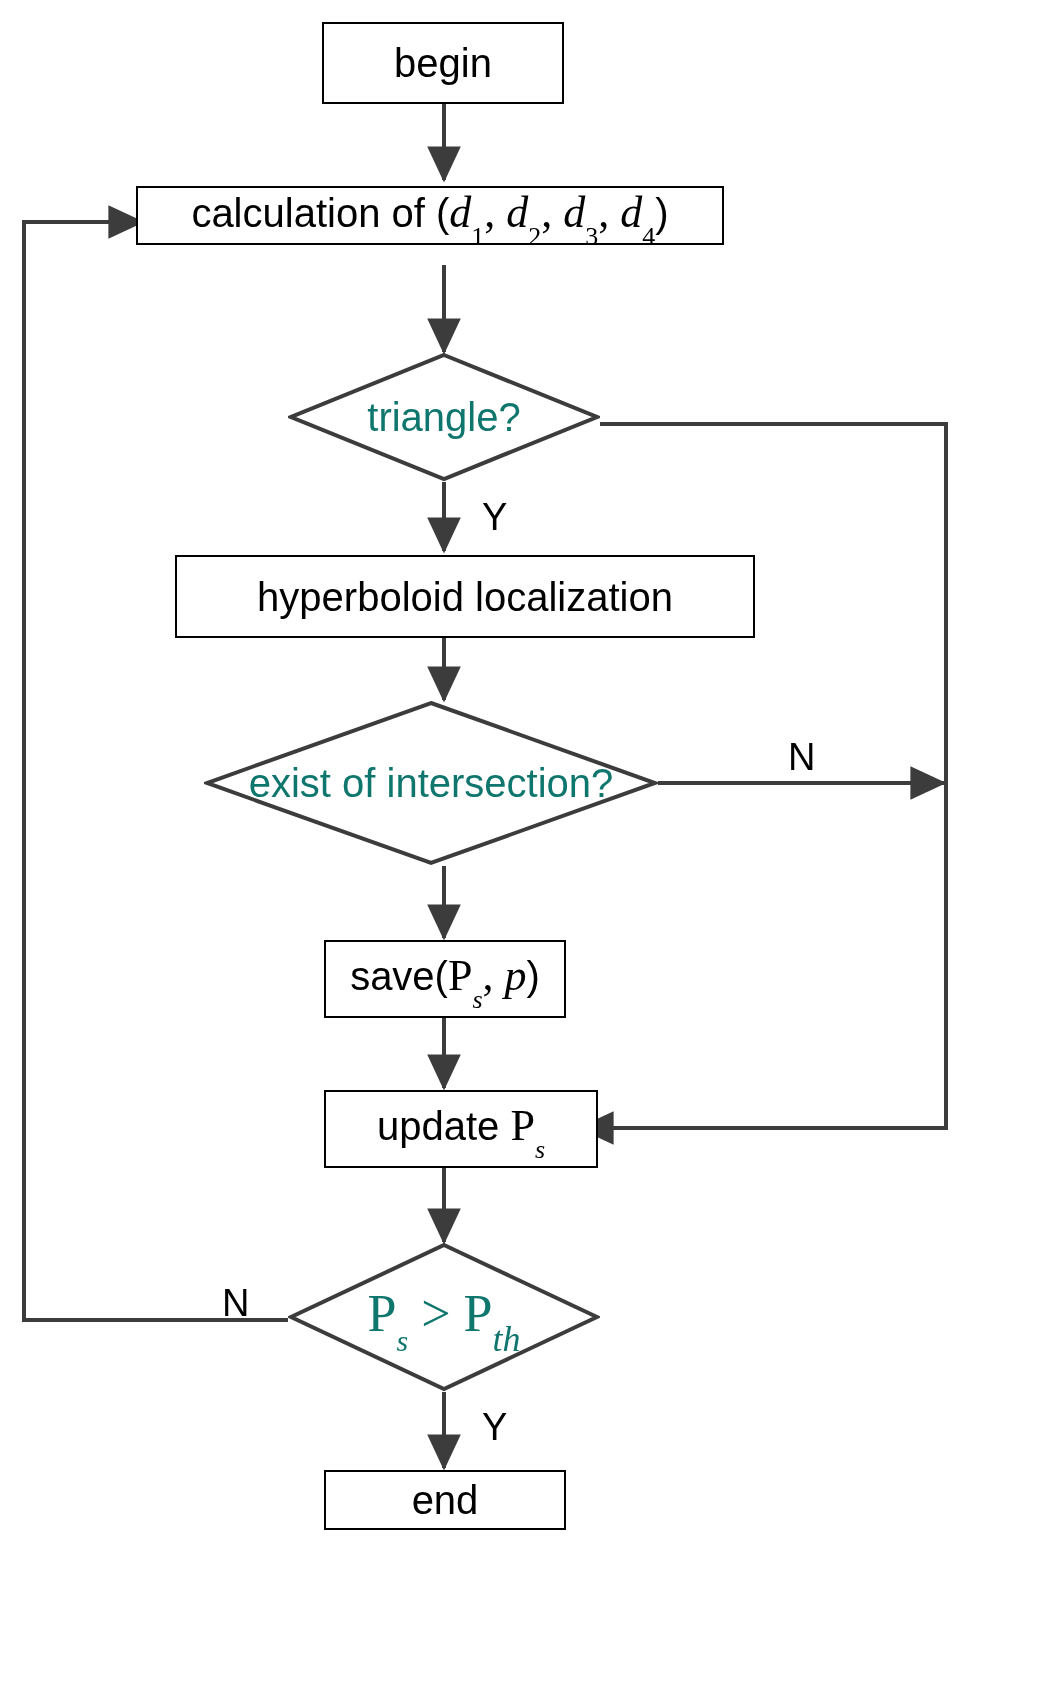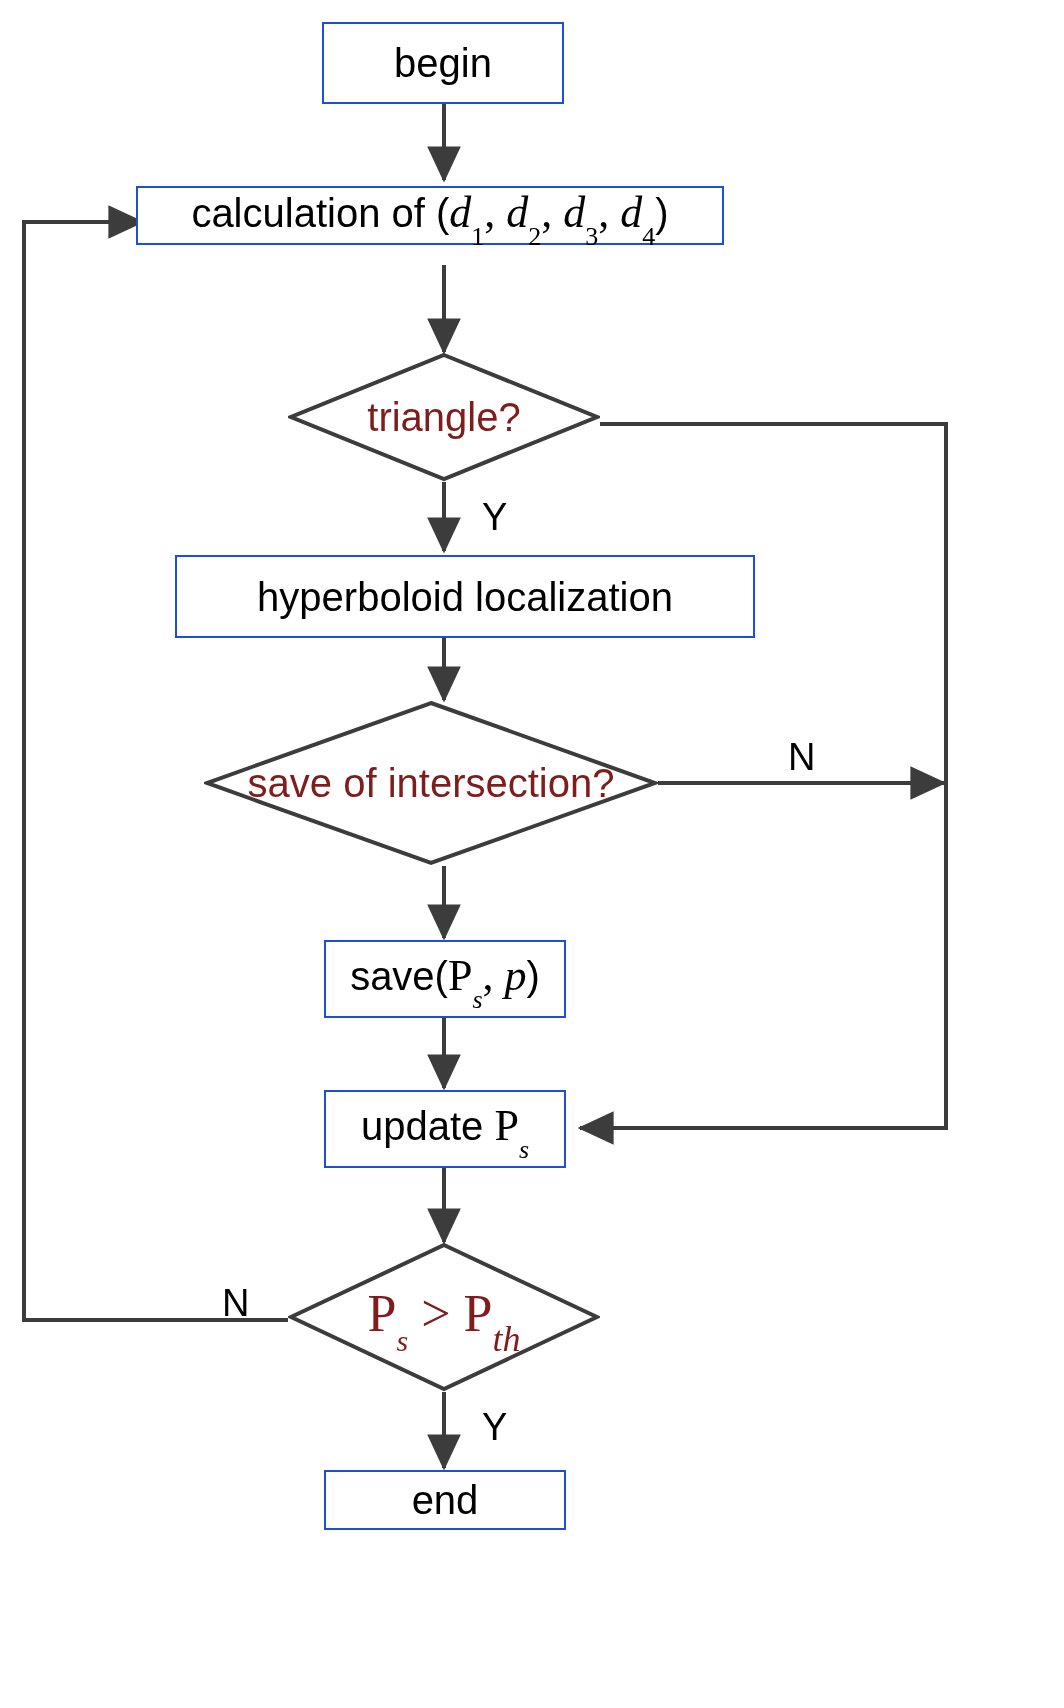--- a/index.html
+++ b/index.html
@@ -1,26 +1,26 @@
 <!DOCTYPE html>
 <html><head>
 <meta charset="utf-8">
 <style>
   html,body{margin:0;padding:0;background:#ffffff;}
   body{width:1064px;height:1708px;font-family:"Liberation Sans",sans-serif;overflow:hidden;}
   #stage{position:relative;width:1064px;height:1708px;background:#fff;}
   svg#wires{position:absolute;left:0;top:0;width:1064px;height:1708px;}
 
   .node{position:absolute;box-sizing:border-box;display:flex;align-items:center;justify-content:center;}
-  .proc{border:2px solid #1d4ed8;background:#ffffff;}
+  .proc{border:2px solid #000000;background:#ffffff;}
   .proc .lbl{font-size:40px;color:#000;line-height:1;white-space:nowrap;}
 
   .dmd{position:absolute;box-sizing:border-box;}
   .dmd .lbl{position:absolute;left:50%;top:50%;transform:translate(-50%,-50%);
-            font-size:40px;color:#7f1d1d;white-space:nowrap;line-height:1;}
+            font-size:40px;color:#0f766e;white-space:nowrap;line-height:1;}
 
   .edgelbl{position:absolute;font-size:38px;color:#000;line-height:1;white-space:nowrap;}
 
   .mi{font-family:"Liberation Serif",serif;font-style:italic;font-size:44px;}
   .mu{font-family:"Liberation Serif",serif;font-style:normal;font-size:44px;}
   .sub{font-family:"Liberation Serif",serif;font-style:italic;font-size:26px;
        vertical-align:sub;position:relative;top:9px;}
   .subn{font-family:"Liberation Serif",serif;font-style:normal;font-size:26px;
        vertical-align:sub;position:relative;top:9px;}
   .cm{font-family:"Liberation Serif",serif;font-size:44px;}
@@ -81,31 +81,31 @@
   <span class="edgelbl" style="left:482px;top:498px;">Y</span>
 
   <div class="node proc" style="left:155px;top:555px;width:580px;height:83px;margin-left:20px;">
     <span class="lbl">hyperboloid localization</span>
   </div>
 
   <div class="dmd" style="left:204px;top:700px;width:454px;height:166px;">
     <svg width="454" height="166" viewBox="0 0 454 166" style="position:absolute;left:0;top:0;">
       <polygon points="227,3 451,83 227,163 3,83" fill="#ffffff" stroke="#3c3c3c" stroke-width="4"></polygon>
     </svg>
-    <span class="lbl">save of intersection?</span>
+    <span class="lbl">exist of intersection?</span>
   </div>
   <span class="edgelbl" style="left:788px;top:738px;">N</span>
 
   <div class="node proc" style="left:324px;top:940px;width:242px;height:78px;justify-content:center;">
     <span class="lbl">
       <span>save(</span><span class="mu">P</span><span class="sub">s</span><span class="cm">, </span><span class="mi">p</span><span>)</span>
     </span>
   </div>
 
-  <div class="node proc" style="left:324px;top:1090px;width:242px;height:78px;">
+  <div class="node proc" style="left:324px;top:1090px;width:274px;height:78px;">
     <span class="lbl">
       <span>update </span><span class="mu">P</span><span class="sub">s</span>
     </span>
   </div>
 
   <div class="dmd" style="left:288px;top:1242px;width:312px;height:150px;">
     <svg width="312" height="150" viewBox="0 0 312 150" style="position:absolute;left:0;top:0;">
       <polygon points="156,3 309,75 156,147 3,75" fill="#ffffff" stroke="#3c3c3c" stroke-width="4"></polygon>
     </svg>
     <span class="lbl">

